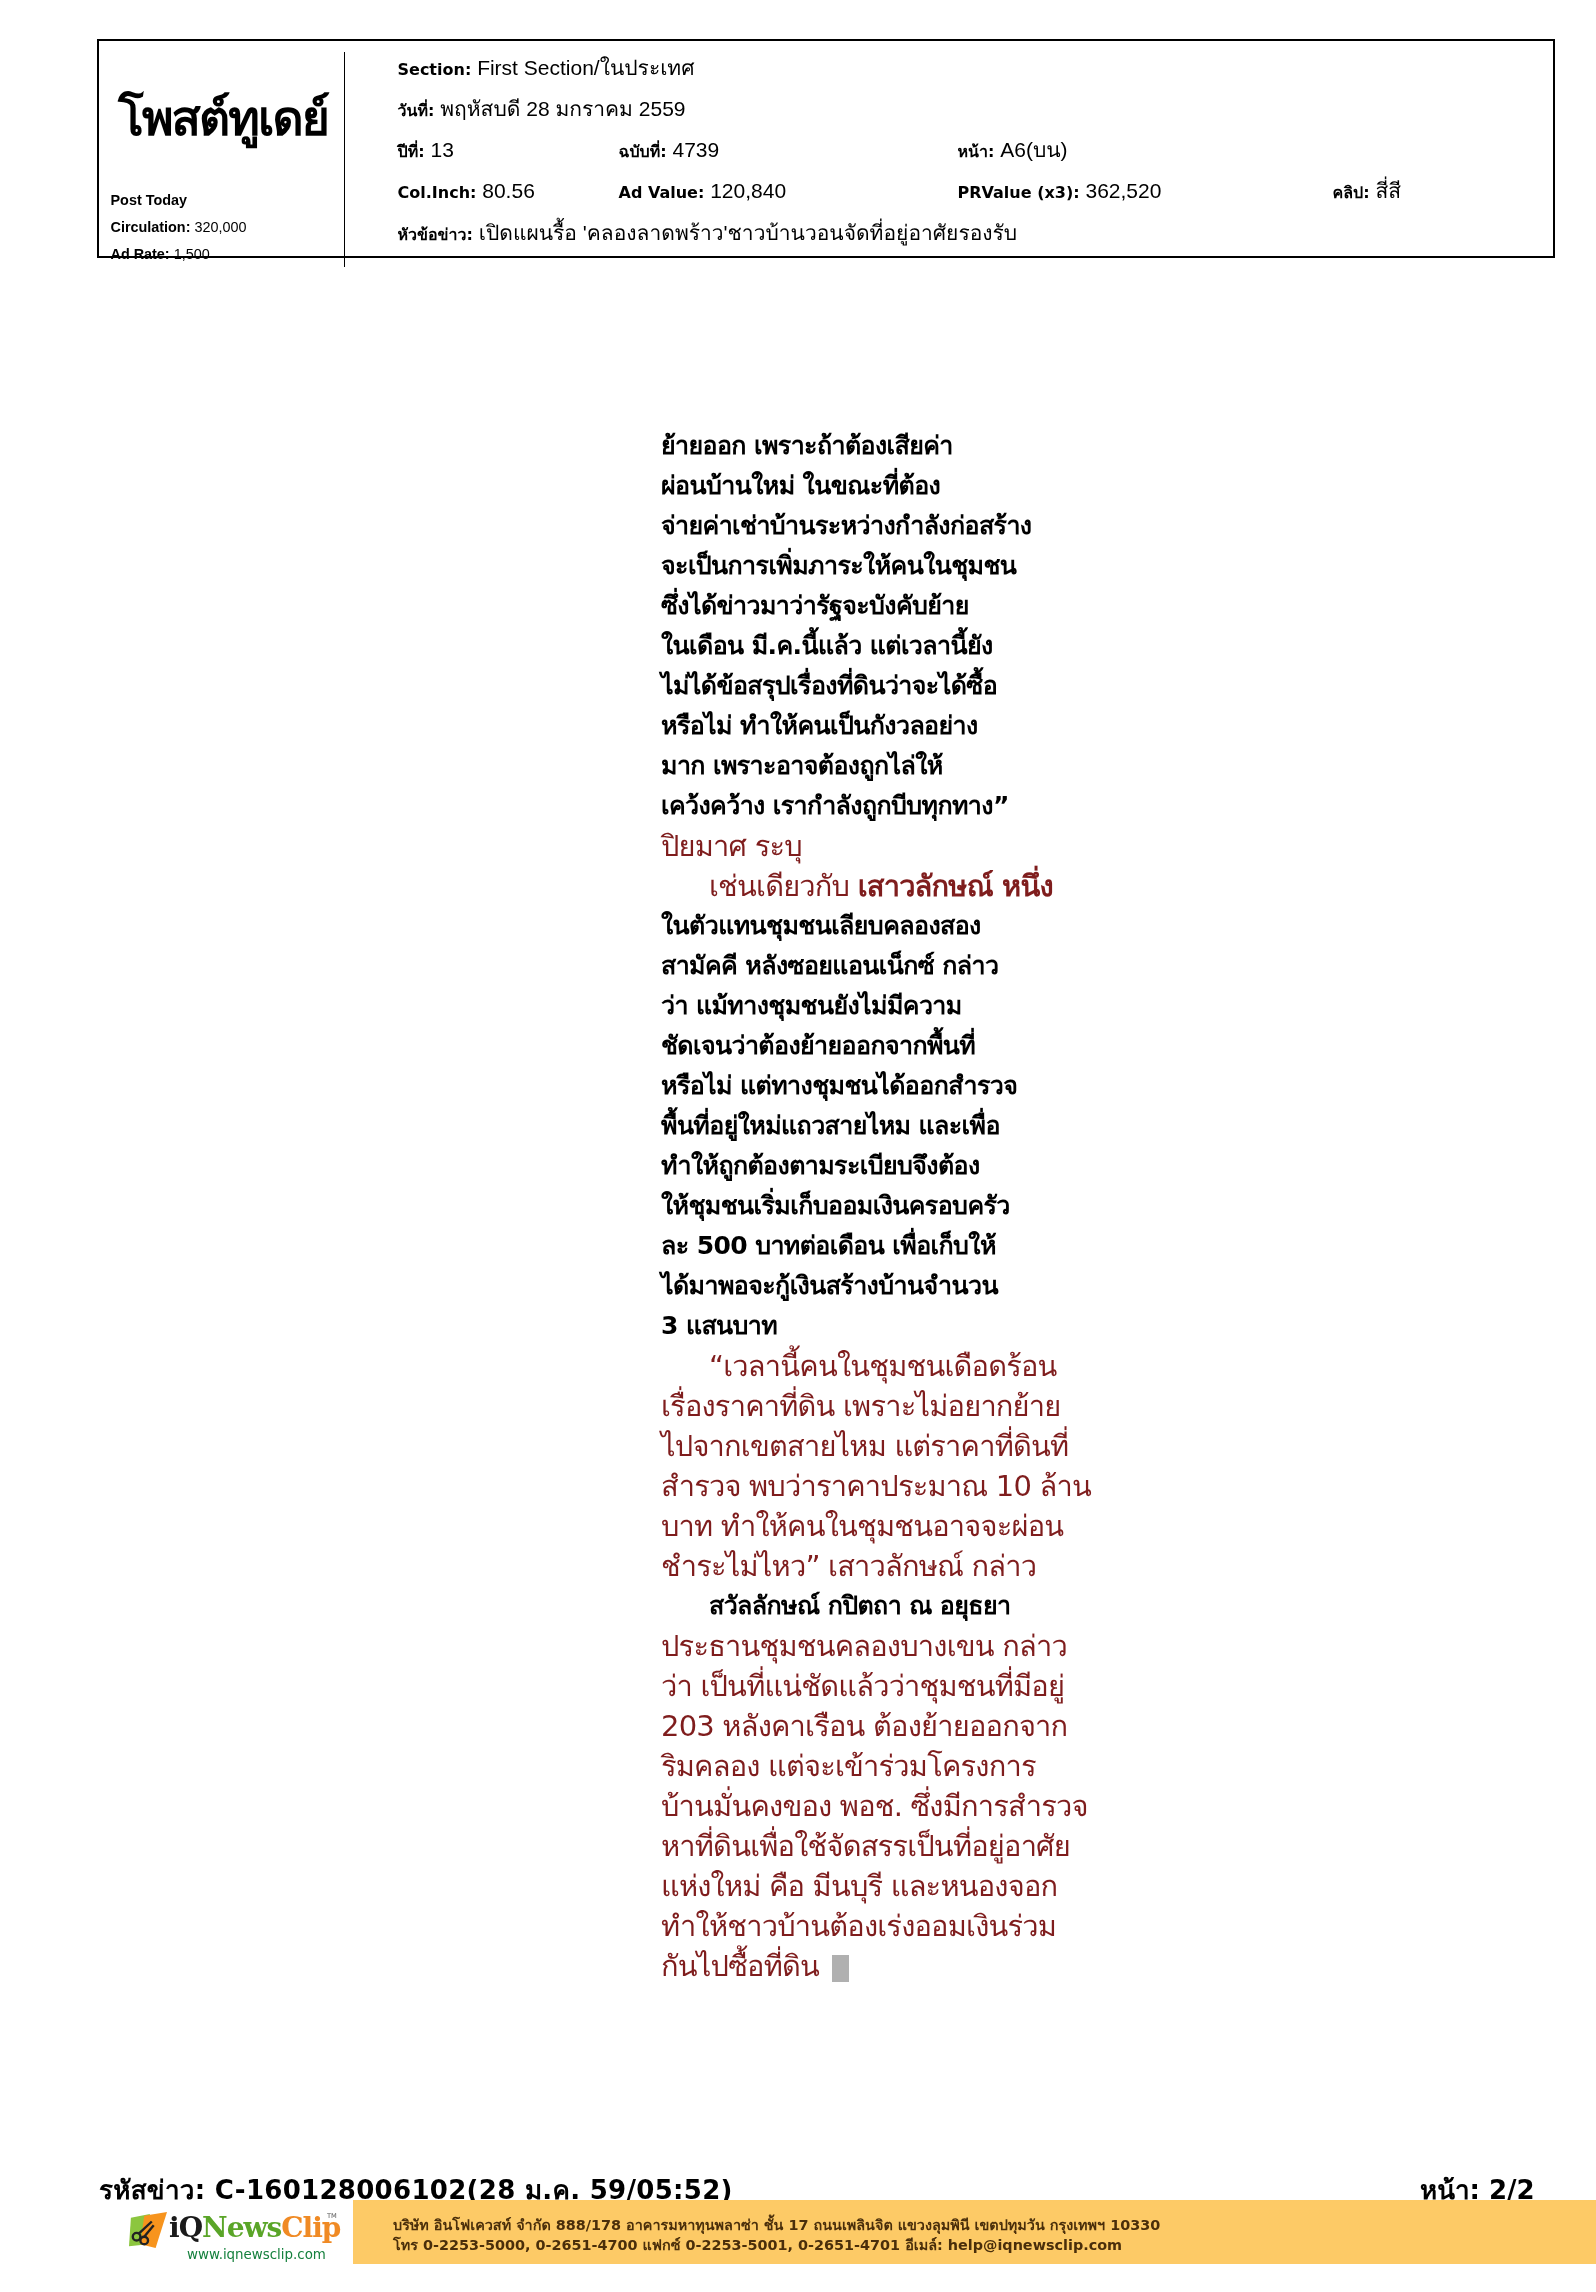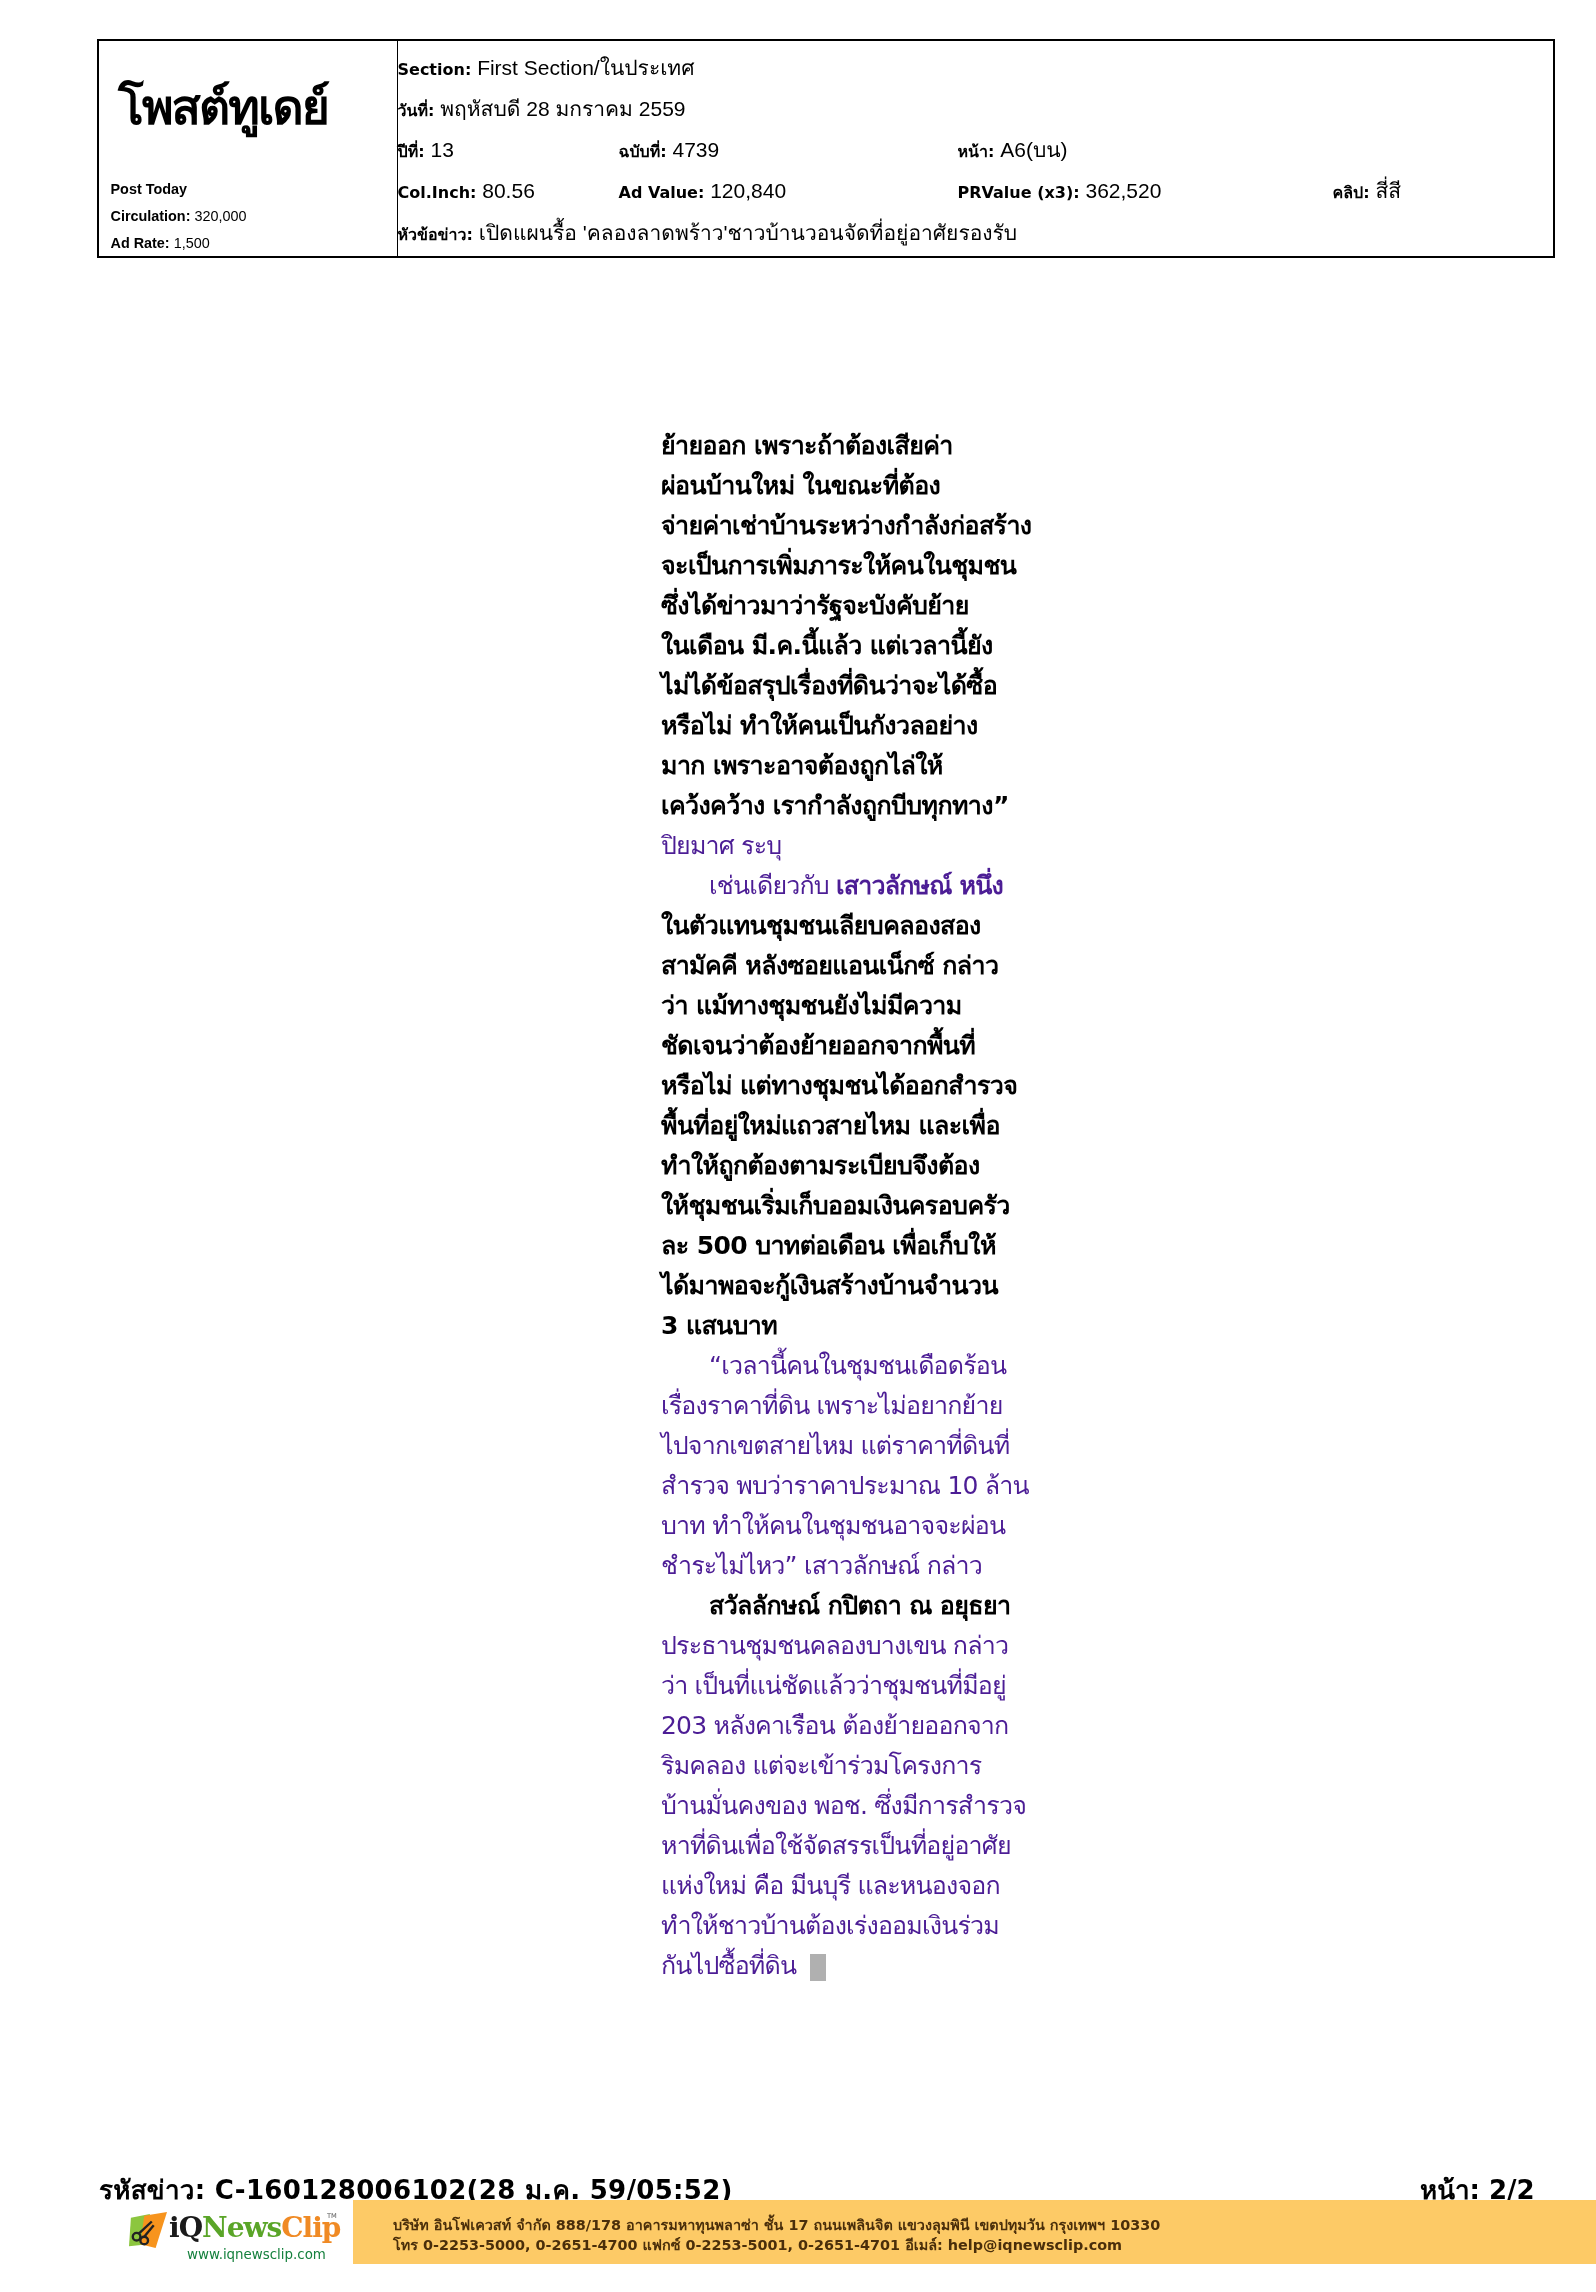--- a/index.html
+++ b/index.html
@@ -2,21 +2,21 @@
 <html><head>
 <meta charset="utf-8">
 <style>
   html, body { margin: 0; padding: 0; background: #ffffff; }
   body { width: 1597px; height: 2292px; position: relative; overflow: hidden;
          font-family: "DejaVu Sans", "Liberation Sans", sans-serif; color: #000; }
 
   
   .hdr { position: absolute; left: 97px; top: 39px; width: 1458px; height: 219px;
          border: 2.9px solid #000; box-sizing: border-box; }
-  .hdr-left { position: absolute; left: 0; top: 0; width: 299px; height: 100%;
+  .hdr-left { position: absolute; left: 0; top: 11px; width: 246px; height: 100%;
               border-right: 1.9px solid #000; box-sizing: border-box; }
   .logo { position: absolute; left: 19px; top: 37px; font-family: "DejaVu Sans", sans-serif;
           font-weight: bold; font-size: 48px; letter-spacing: -1.9px; line-height: 58px; }
   .pub-info { position: absolute; left: 11.5px; font-family: "Liberation Sans", sans-serif; font-size: 14.4px; }
   .pub-info b { font-weight: bold; }
   .pub-name { top: 140px; font-weight: bold; }
   .pub-circ { top: 167px; }
   .pub-rate { top: 194px; }
 
   .hdr-right { position: absolute; left: 287px; top: 0; right: 0; height: 100%; }
@@ -24,21 +24,21 @@
           font-family: "Liberation Sans", sans-serif; white-space: nowrap; line-height: 29px; }
   .hrow .lbl { font-weight: bold; font-family: "DejaVu Sans", sans-serif; font-size: 16px; }
   .hrow .val { font-family: "Liberation Sans", sans-serif; }
   .cell { position: absolute; top: 0; white-space: nowrap; }
 
   
   .article { position: absolute; left: 661px; top: 426px; width: 332px;
              font-size: 26px; line-height: 40px; }
   .line { height: 40px; white-space: nowrap; overflow: visible; text-align: justify; }
   .line.b { font-weight: bold; font-family: "DejaVu Sans", sans-serif; font-size: 25px; letter-spacing: -0.6px; }
-  .line.r { font-weight: normal; font-family: "DejaVu Sans", sans-serif; font-size: 25px; letter-spacing: -0.8px; color: #4c1d95; }
+  .line.r { font-weight: normal; font-family: "DejaVu Sans", sans-serif; font-size: 29px; letter-spacing: -0.8px; color: #7f1d1d; }
   .line.indent { padding-left: 48px; }
   .line span.bd { font-weight: bold; }
   .end-mark { display: inline-block; width: 16.3px; height: 27px; background: #b0b0b0;
               vertical-align: middle; margin-left: 13.4px; }
 
   
   .news-id { position: absolute; left: 99px; top: 2169px; font-size: 26px;
              font-family: "DejaVu Sans", sans-serif; font-weight: bold; letter-spacing: 0.3px; }
   .page-no { position: absolute; left: 1420px; top: 2169px; font-size: 26px;
              font-family: "DejaVu Sans", sans-serif; font-weight: bold; }

